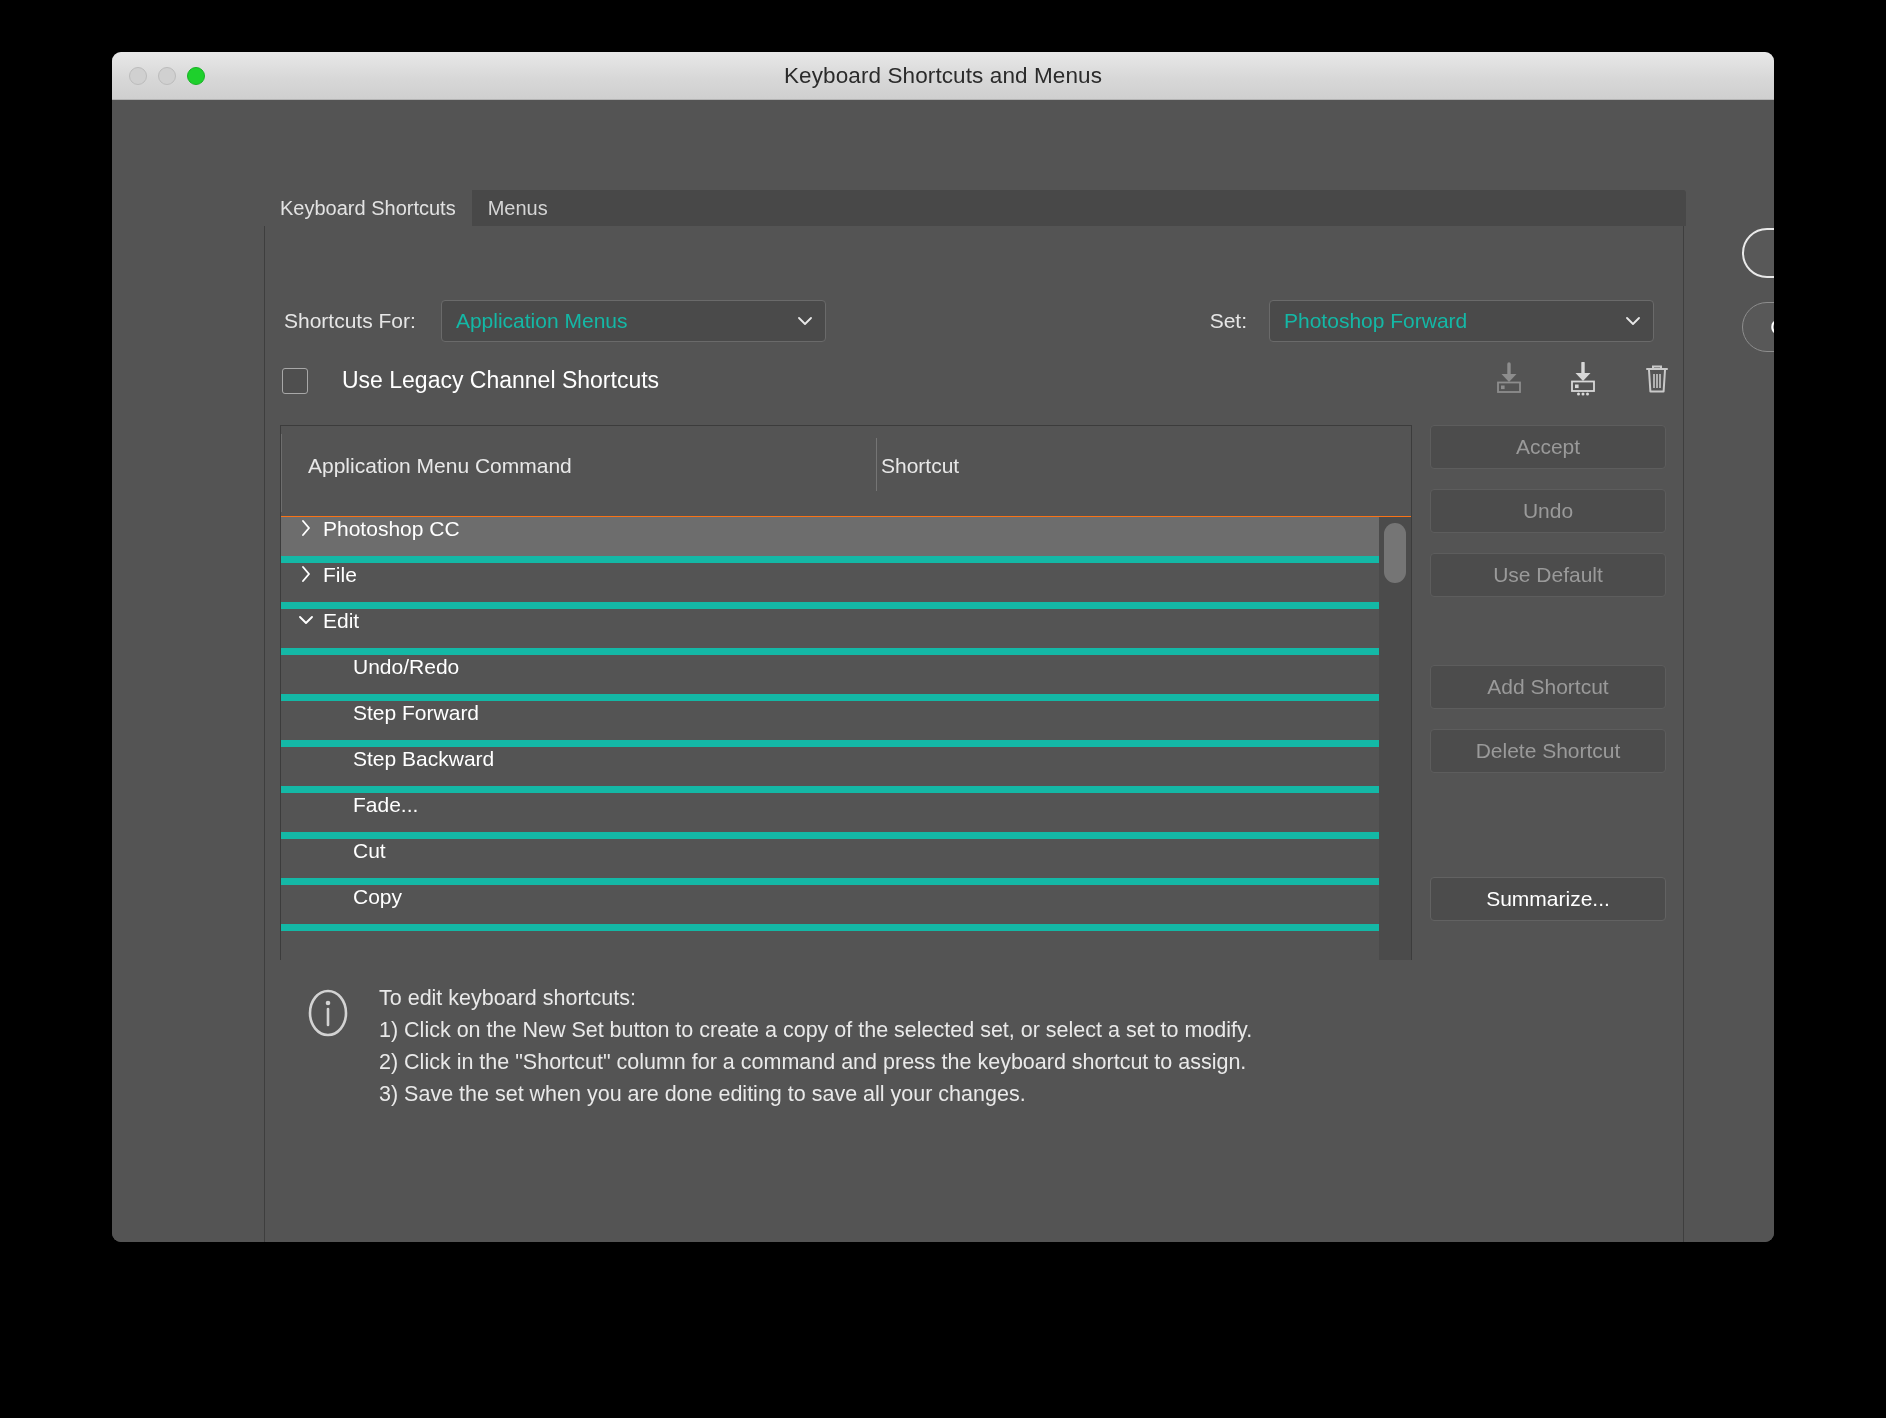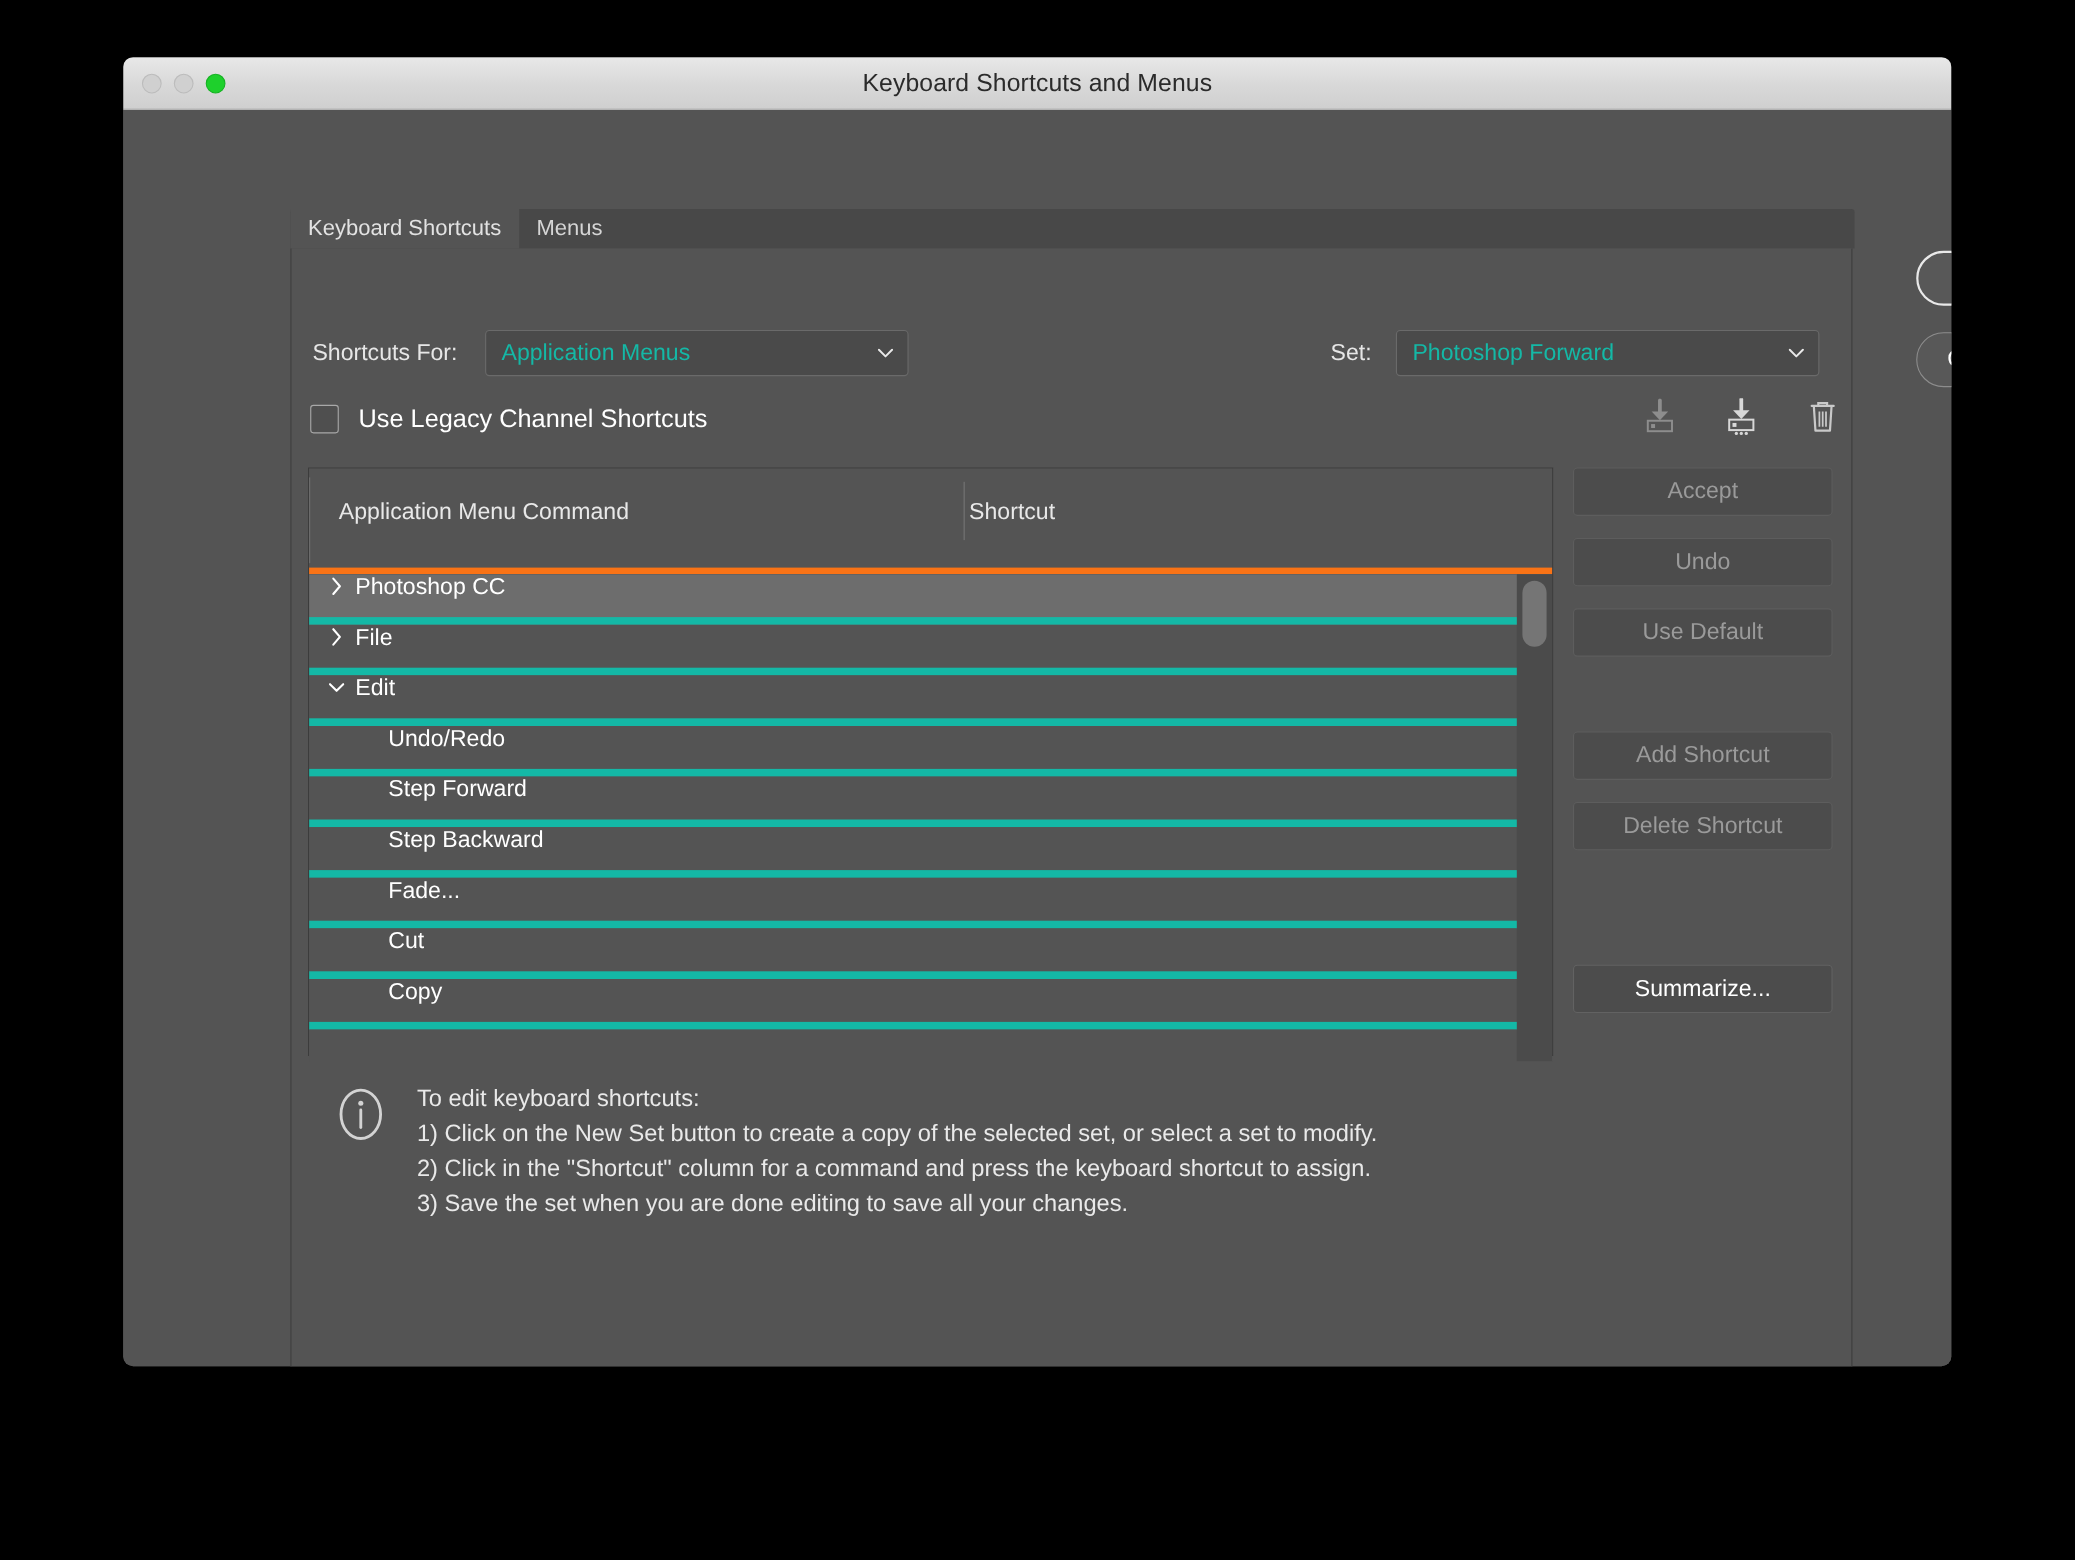--- a/index.html
+++ b/index.html
@@ -169,20 +169,21 @@
     height: 42px;
   }
 
   
   .row-checkbox {
     position: absolute;
     left: 170px;
     top: 267px;
     display: flex;
     align-items: center;
+    gap: 16px;
   }
   .checkbox {
     width: 26px;
     height: 26px;
     border: 1px solid #a8a8a8;
     border-radius: 3px;
     background: #4f4f4f;
     box-sizing: border-box;
   }
   .checkbox-label {
@@ -210,21 +211,21 @@
     width: 1132px;
     height: 535px;
     border: 1px solid #3c3c3c;
     box-sizing: border-box;
     background: #545454;
   }
   .list-header {
     position: relative;
     height: 90px;
     background: #545454;
-    border-bottom: 6px solid #f97316;
+    border-bottom: 1px solid #f97316;
   }
   .col-head {
     position: absolute;
     top: 28px;
     font-size: 21px;
     color: #e8e8e8;
   }
   .col-head.c1 { left: 27px; }
   .col-head.c2 { left: 600px; }
   .col-divider {

